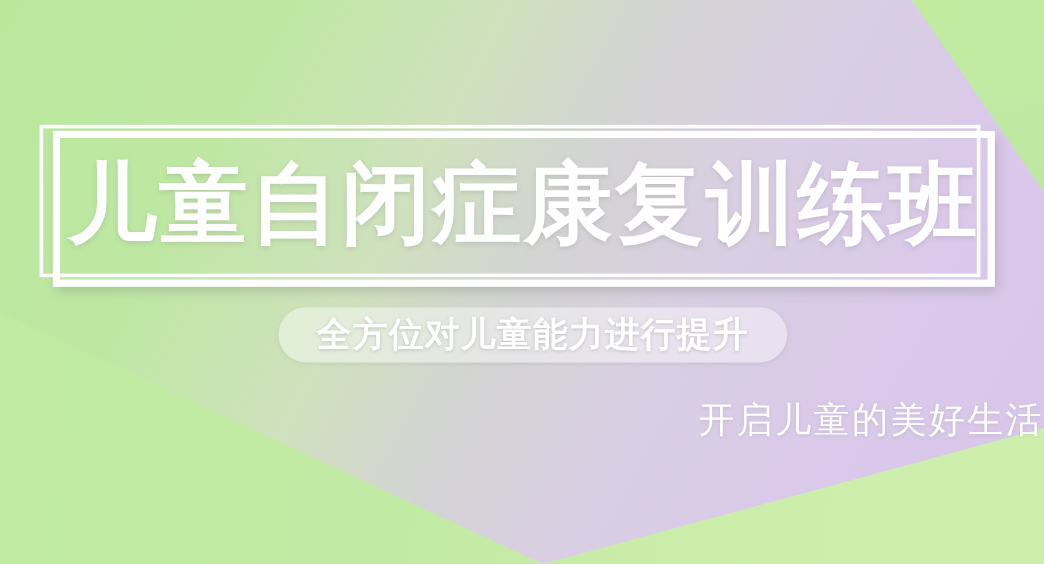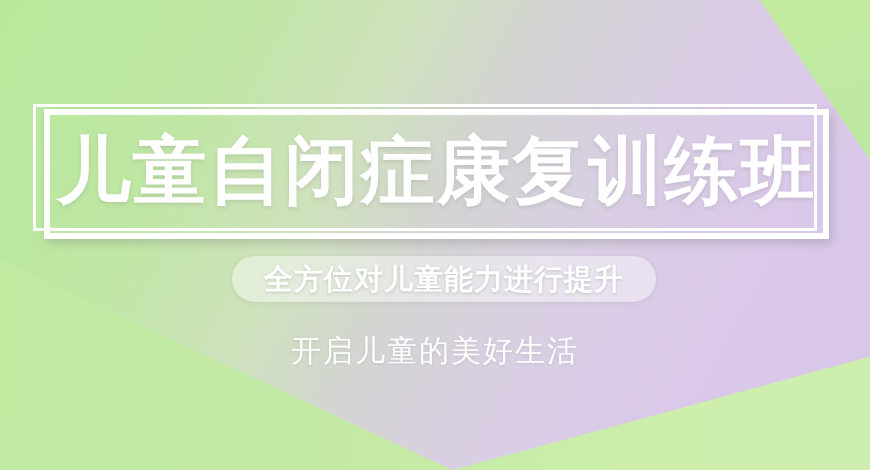--- a/index.html
+++ b/index.html
@@ -128,21 +128,21 @@
     user-select: none;
     text-align: right;
   }
 
   
   .tagline {
     position: absolute;
     left: 0;
     top: 330px;
     width: 870px;
-    text-align: center;
+    text-align: right;
     color: #ffffff;
     font-size: 30px;
     font-weight: 400;
     letter-spacing: 2px;
     line-height: 1.4;
     white-space: nowrap;
     text-shadow: 0 1px 3px rgba(130, 130, 130, 0.22);
     user-select: none;
   }
 </style>

